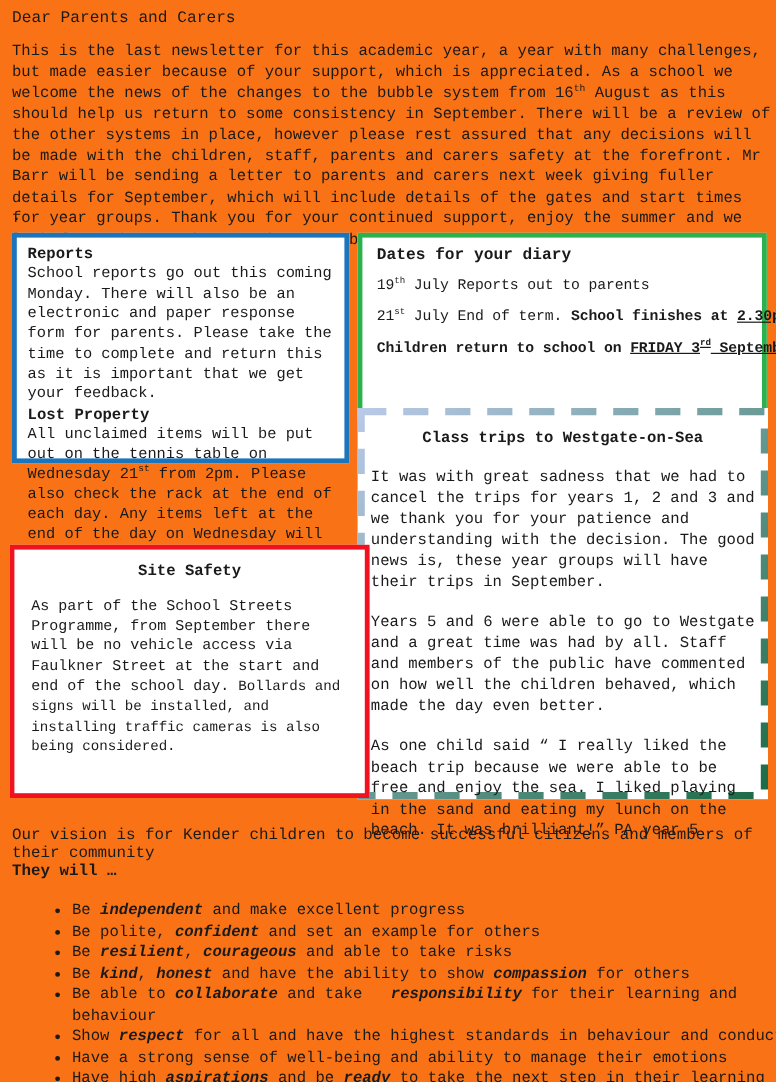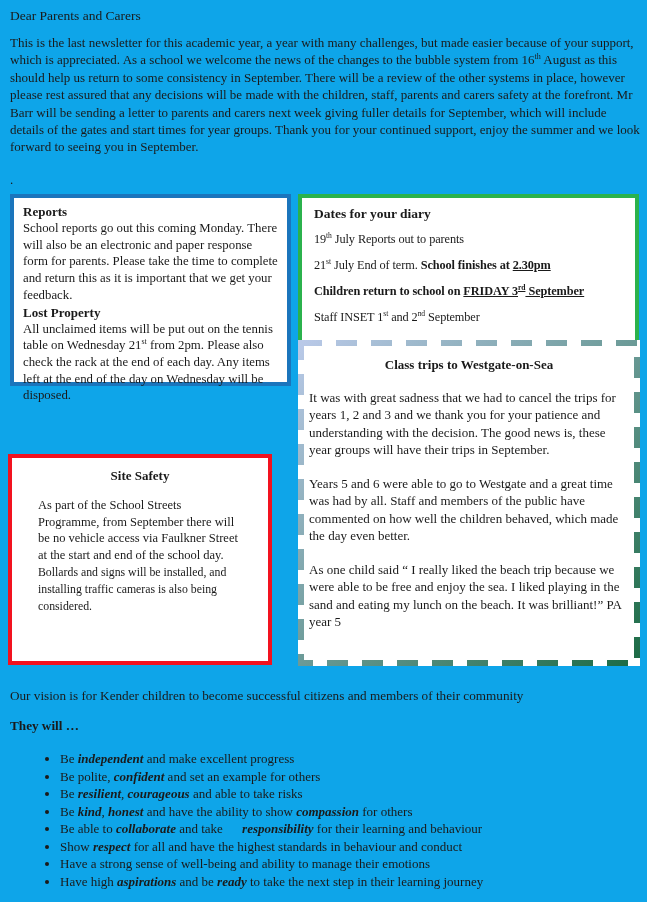--- a/index.html
+++ b/index.html
@@ -1,21 +1,21 @@
 <!DOCTYPE html>
 <html><head>
 <meta charset="utf-8">
 <style>
   html,body{margin:0;padding:0;background:#fff;}
   .page{
     position:relative;
     width:647px;height:902px;
-    background:#0ea5e9;
+    background:#f97316;
     color:#1a1a1a;
-    font-family:Liberation Serif, serif;
+    font-family:Liberation Mono, monospace;
     overflow:hidden;
   }
   p,h3{margin:0;}
   sup{font-size:0.62em;vertical-align:super;line-height:0;text-align:center;}
 
   .salutation{position:absolute;left:10px;top:8px;font-size:13.5px;}
   .intro{position:absolute;left:10px;top:34px;width:632px;font-size:13px;line-height:17.4px;}
   .stray{position:absolute;left:10px;top:172px;font-size:13px;}
 
   .box{position:absolute;box-sizing:border-box;background:#fff;}
@@ -39,23 +39,23 @@
   .trips-box{
     left:298px;top:340px;width:342px;height:326px;
     padding:14px 11px 0 11px;
     font-size:13px;line-height:17.5px;
   }
   .trips-box .dash-border{position:absolute;left:0;top:0;width:342px;height:326px;pointer-events:none;}
   .trips-box h3{font-size:13px;text-align:center;margin:2px 0 15px 0;position:relative;}
   .trips-box p{margin:0 0 16px 0;position:relative;}
 
   .safety-box{
-    left:8px;top:454px;width:264px;height:211px;
+    left:8px;top:454px;width:300px;height:211px;
     border:4px solid #F2121F;
-    padding:6px 26px;
+    padding:6px 14px;
     font-size:12.5px;line-height:16.8px;
   }
   .safety-box h3{font-size:13px;text-align:center;margin:4px 0 12px 0;}
   .safety-box p{margin:0 0 15px 0;}
   .seg-sm{font-size:11.8px;}
 
   .vision{position:absolute;left:10px;top:688px;width:632px;font-size:13.2px;}
   .theywill{position:absolute;left:10px;top:718px;font-size:13.2px;font-weight:bold;}
   .bullets{
     position:absolute;left:10px;top:750px;width:620px;
@@ -80,21 +80,20 @@
     <p>School reports go out this coming Monday. There will also be an electronic and paper response form for parents. Please take the time to complete and return this as it is important that we get your feedback.</p>
     <h3>Lost Property</h3>
     <p><span>All unclaimed items will be put out on the tennis table on Wednesday 21</span><sup>st</sup><span> from 2pm. Please also check the rack at the end of each day. Any items left at the end of the day on Wednesday will be disposed.</span></p>
   </section>
 
   <section class="box dates-box" style="border-color: rgb(43, 178, 76);">
     <h3>Dates for your diary</h3>
     <p><span>19</span><sup>th</sup><span> July Reports out to parents</span></p>
     <p><span>21</span><sup>st</sup><span> July End of term. </span><span style="font-weight: bold;">School finishes at </span><span style="font-weight: bold; text-decoration: underline;">2.30pm</span></p>
     <p><span style="font-weight: bold;">Children return to school on </span><span style="font-weight: bold; text-decoration: underline;">FRIDAY 3</span><sup style="font-weight: bold; text-decoration: underline;">rd</sup><span style="font-weight: bold; text-decoration: underline;"> September</span></p>
-    <p><span>Staff INSET 1</span><sup>st</sup><span> and 2</span><sup>nd</sup><span> September</span></p>
   </section>
 
   <section class="box trips-box">
     <svg class="dash-border" viewBox="0 0 342 326" xmlns="http://www.w3.org/2000/svg" aria-hidden="true">
       <defs>
         <linearGradient id="dashGrad" x1="0" y1="0" x2="1" y2="1">
           <stop offset="0" stop-color="#B9C9E8"></stop>
           <stop offset="1" stop-color="#1C6B45"></stop>
         </linearGradient>
       </defs>

